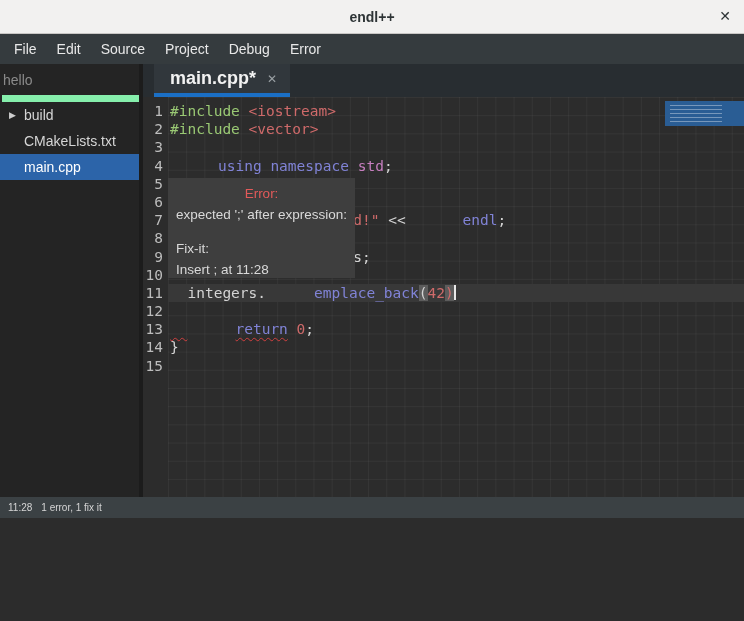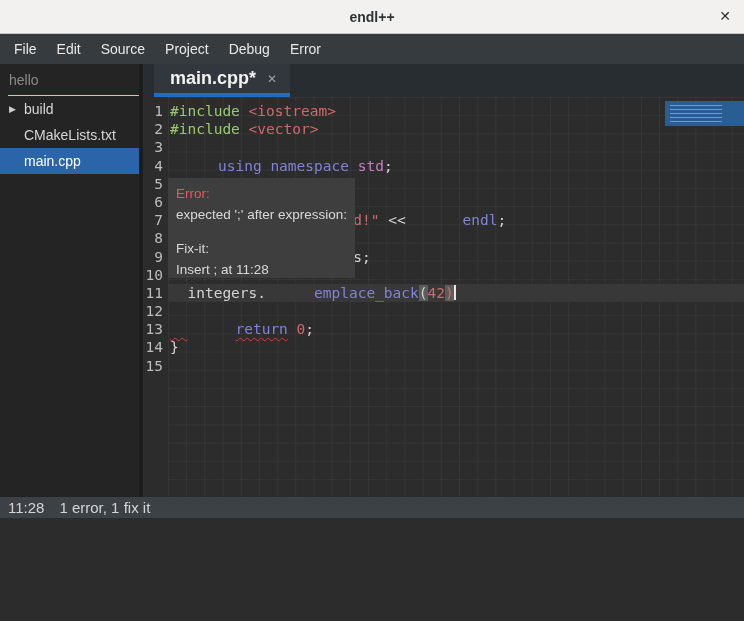--- a/index.html
+++ b/index.html
@@ -14,22 +14,22 @@
   .titlebar .close{position:absolute;right:13px;top:8px;font-size:14px;color:#2e3436;
     cursor:default;line-height:16px;}
 
   
   .menubar{height:30px;background:#353b3e;display:flex;align-items:center;padding-left:4px;}
   .menu-item{color:#e8e8e8;font-size:14px;padding:0 10px;line-height:30px;}
 
   
   .main{display:flex;height:433px;}
   .sidebar{width:143px;background:#242424;border-right:4px solid #1c1c1c;}
-  .side-header{margin-left:8px;padding:8px 6px 7px 1px;font-size:14px;color:#8a8a8a;
-    border-bottom:1px solid #86efac;}
+  .side-header{margin-left:2px;padding:8px 6px 7px 1px;font-size:14px;color:#8a8a8a;
+    border-bottom:7px solid #86efac;}
   .tree-item{height:26px;display:flex;align-items:center;font-size:14px;color:#d6d6d6;
     padding-left:24px;position:relative;}
   .tree-item .expander{position:absolute;left:9px;top:8px;font-size:9px;color:#cfcfcf;}
   .tree-item.selected{background:var(--accent);color:#ffffff;}
 
   .right{flex:1;display:flex;flex-direction:column;min-width:0;}
 
   
   .tabbar{height:33px;background:#282d31;display:flex;align-items:stretch;padding-left:11px;}
   .tab{display:flex;align-items:center;background:#31373c;padding:0 13px 0 16px;
@@ -57,36 +57,36 @@
   .s-pl{color:#d4d4d4;}
   .s-brk{background:#5c5c5c;}
   .s-sq{text-decoration:underline wavy var(--squiggle);text-decoration-skip-ink:none;
     text-underline-offset:3px;text-decoration-thickness:1px;}
   .cursor{display:inline-block;width:2px;height:15px;background:#e8e8e8;
     vertical-align:-2px;margin-left:0px;}
 
   
   .tooltip{position:absolute;left:25px;top:81px;width:187px;height:100px;background:#3e3e3e;
     z-index:5;padding:5px 8px;font-size:13.5px;color:#d9d9d9;line-height:21px;}
-  .tt-error{color:var(--err);}
+  .tt-error{color:var(--err);text-align:center;}
   .tt-fixit{margin-top:13px;}
 
   
   .overview{position:absolute;right:0;top:4px;width:79px;height:25px;
     background:var(--ovblue);z-index:4;}
   .ov-lines{position:absolute;left:5px;top:4px;width:52px;height:17px;opacity:.45;
     background:repeating-linear-gradient(180deg,rgba(255,255,255,.8) 0 1px,transparent 1px 4px);}
 
   
   .terminal{height:103px;background:#212121;border-top:2px dashed #7d7d7d;
     padding:3px 3px 0 3px;color:#ececec;font-size:14.5px;line-height:20px;}
 
   
   .statusbar{height:21px;background:#3b4144;display:flex;align-items:center;
-    padding:0 8px;color:#d5d5d5;font-size:15px;gap:15px;}
+    padding:0 8px;color:#d5d5d5;font-size:10px;gap:9px;}
 </style>
 </head>
 <body>
 
 <div class="window" style="--accent: #2c64a9; --tabline: #1b6fc5; --err: #e25a5a; --squiggle: #d04040; --syn-green: #9ac974; --syn-red: #cf6a6a; --syn-blue: #8083d6; --syn-plum: #c77fc0; --ovblue: #2a5d94;">
 
   <div class="titlebar">
     <span class="title">endl++</span>
     <span class="close">✕</span>
   </div>

